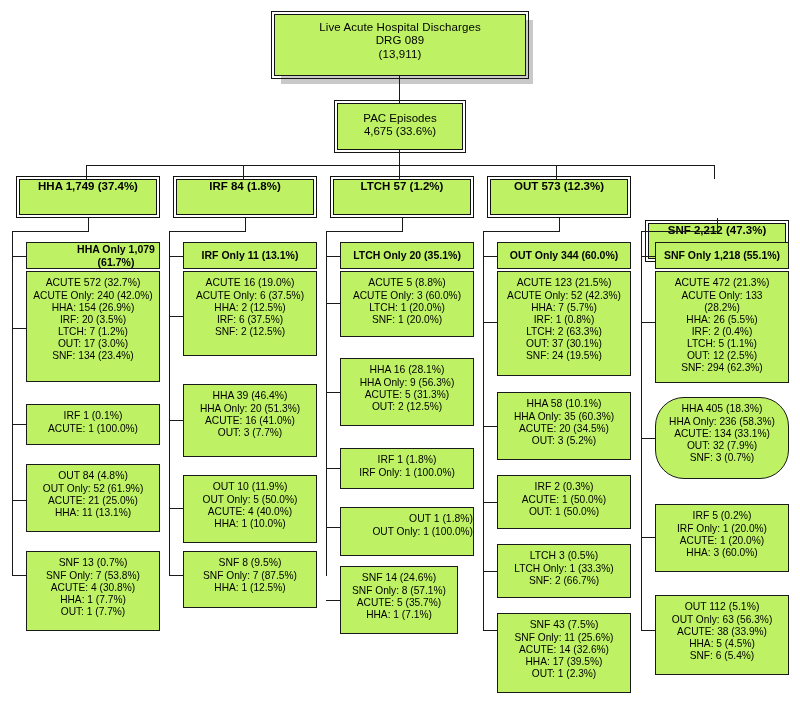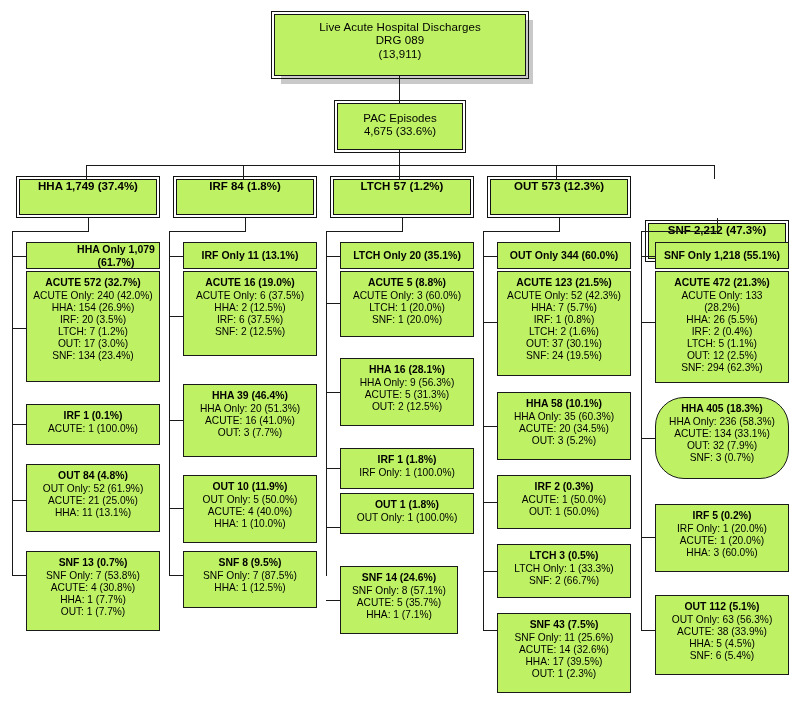--- a/index.html
+++ b/index.html
@@ -23,21 +23,21 @@
   
   .box {
     position: absolute;
     box-sizing: border-box;
     background: #bef264;
     border: 1.5px solid #1a1a1a;
     text-align: center;
     line-height: 1.17;
   }
   .box .hdr {
-    font-weight: bold;
+    font-weight: normal;
     white-space: nowrap;
   }
   .box .ln {
     white-space: nowrap;
   }
 
   
   .root-box {
     border: 1.5px solid #141414;
     outline: 1.5px solid #141414;
@@ -247,21 +247,21 @@
     <div class="ln">OUT: 2 (12.5%)</div>
   </div>
 
   <div class="ln-h" style="left:326px; top:468px; width:15px;"></div>
   <div class="box leaf-box" style="left:340px; top:448px; width:134px; height:41px;">
     <div class="hdr">IRF 1 (1.8%)</div>
     <div class="ln">IRF Only: 1 (100.0%)</div>
   </div>
 
   <div class="ln-h" style="left:326px; top:527px; width:15px;"></div>
-  <div class="box leaf-box" style="left:340px; top:493px; width:134px; height:41px;">
+  <div class="box leaf-box" style="left:340px; top:507px; width:134px; height:49px;text-align:right;">
     <div class="hdr">OUT 1 (1.8%)</div>
     <div class="ln">OUT Only: 1 (100.0%)</div>
   </div>
 
   <div class="ln-h" style="left:326px; top:600px; width:15px;"></div>
   <div class="box leaf-box" style="left:340px; top:566px; width:118px; height:68px;">
     <div class="hdr">SNF 14 (24.6%)</div>
     <div class="ln">SNF Only: 8 (57.1%)</div>
     <div class="ln">ACUTE: 5 (35.7%)</div>
     <div class="ln">HHA: 1 (7.1%)</div>
@@ -278,21 +278,21 @@
   <div class="box only-box" style="left:497px; top:242px; width:134px; height:27px;">
     <span>OUT Only 344 (60.0%)</span>
   </div>
 
   <div class="ln-h" style="left:483px; top:322px; width:15px;"></div>
   <div class="box leaf-box" style="left:497px; top:271px; width:134px; height:105px;">
     <div class="hdr">ACUTE 123 (21.5%)</div>
     <div class="ln">ACUTE Only: 52 (42.3%)</div>
     <div class="ln">HHA: 7 (5.7%)</div>
     <div class="ln">IRF: 1 (0.8%)</div>
-    <div class="ln">LTCH: 2 (1.6%)</div>
+    <div class="ln">LTCH: 2 (63.3%)</div>
     <div class="ln">OUT: 37 (30.1%)</div>
     <div class="ln">SNF: 24 (19.5%)</div>
   </div>
 
   <div class="ln-h" style="left:483px; top:426px; width:15px;"></div>
   <div class="box leaf-box" style="left:497px; top:392px; width:134px; height:68px;">
     <div class="hdr">HHA 58 (10.1%)</div>
     <div class="ln">HHA Only: 35 (60.3%)</div>
     <div class="ln">ACUTE: 20 (34.5%)</div>
     <div class="ln">OUT: 3 (5.2%)</div>

